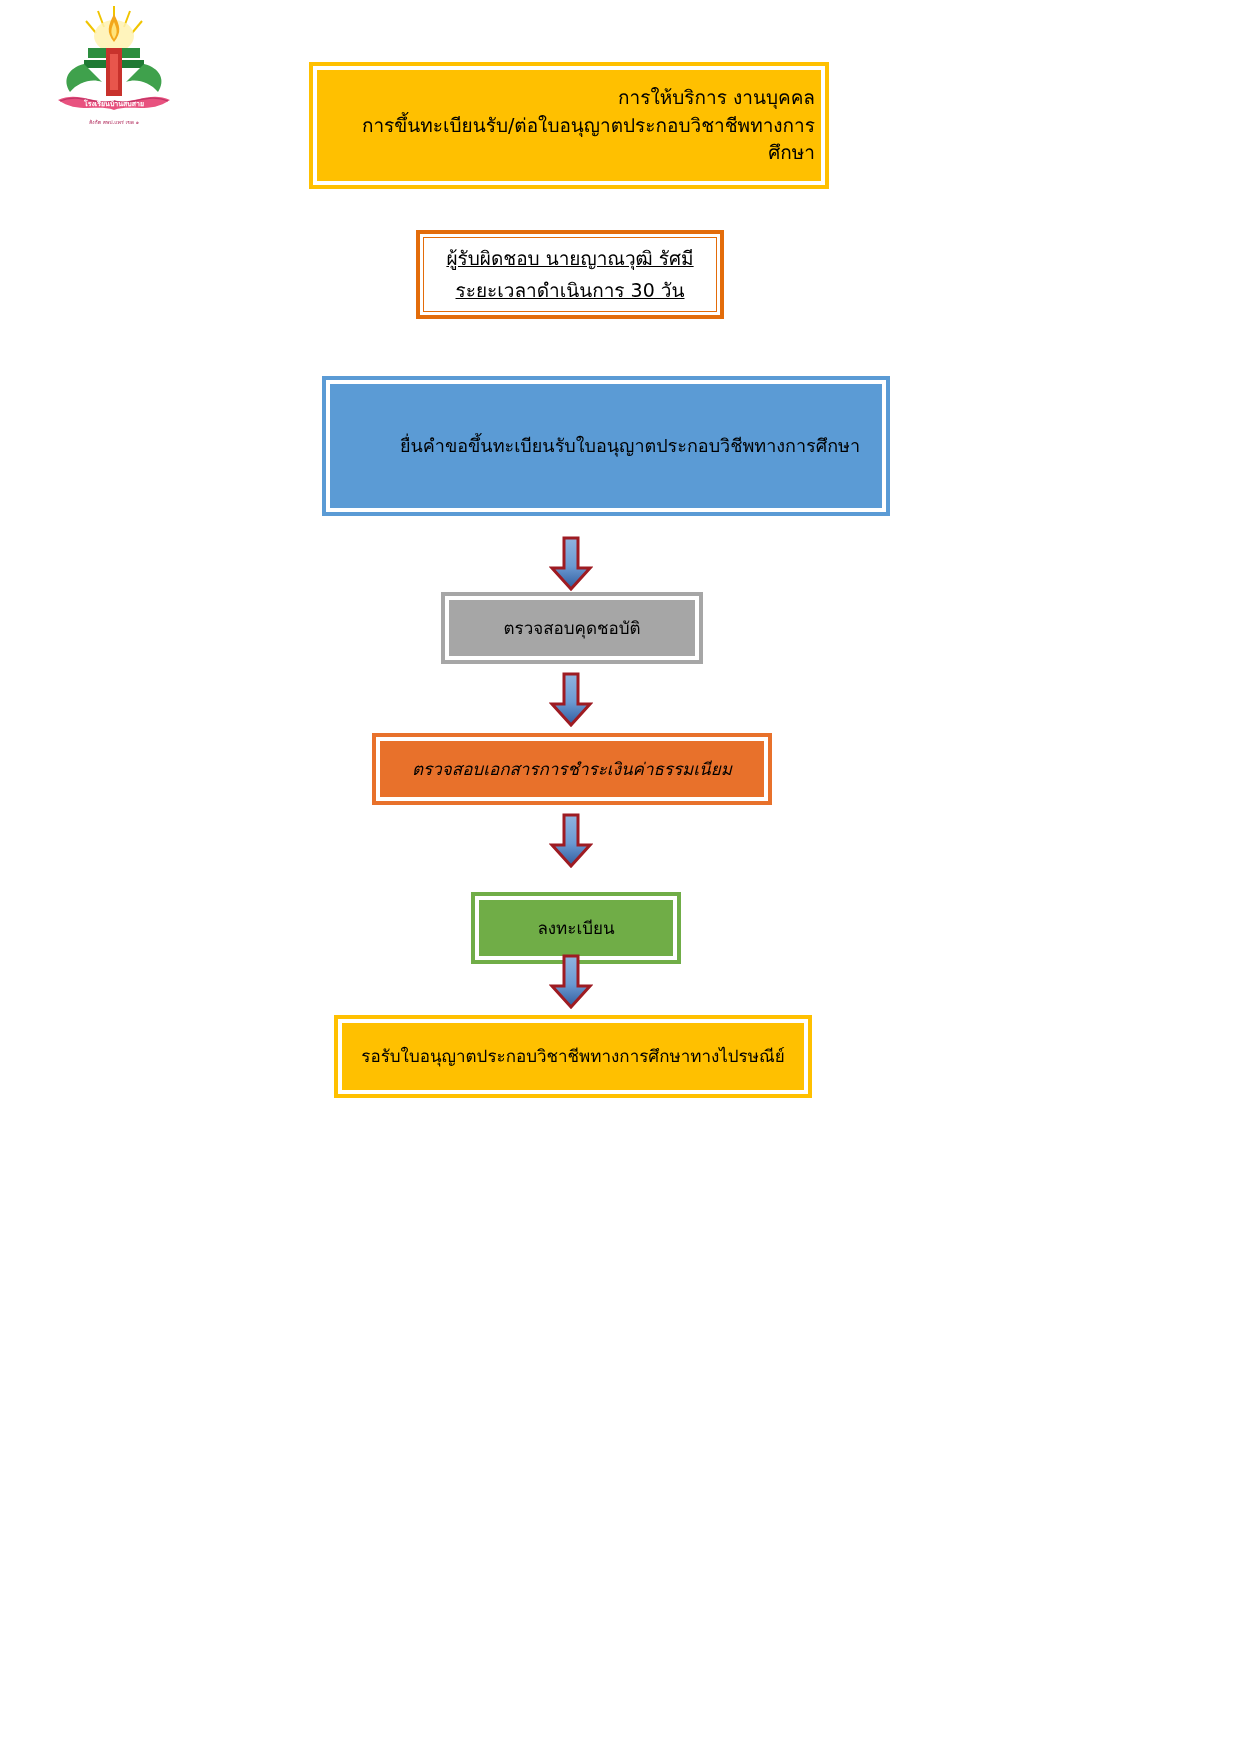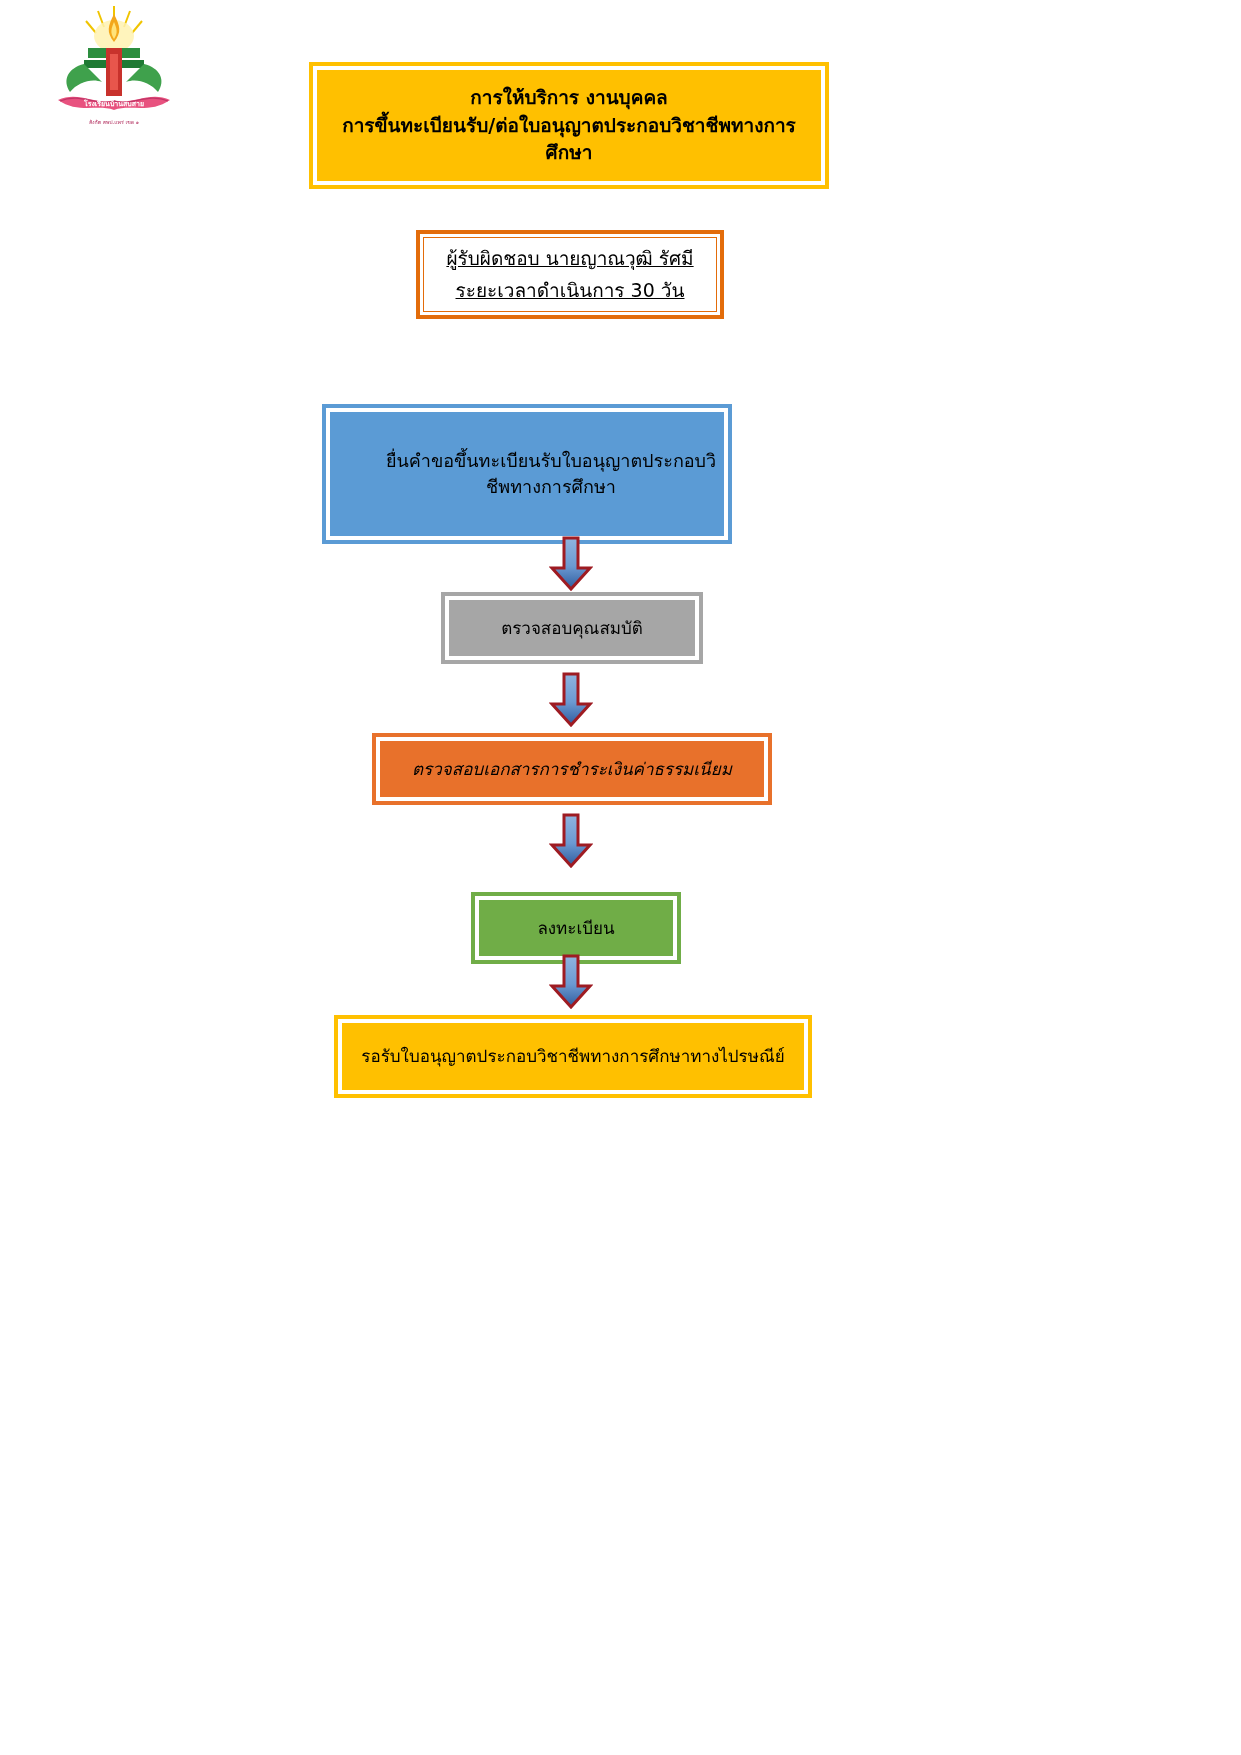--- a/index.html
+++ b/index.html
@@ -54,42 +54,43 @@
   
   #title-box {
     left: 309px; top: 62px;
     width: 520px; height: 127px;
     background: #FFC000;
     border: 4px solid #FFC000;
     box-shadow: inset 0 0 0 4px #FFFFFF;
   }
   #title-box .label {
     font-size: 19px;
-    font-weight: bold;
+    font-weight: normal;
+    text-align: right;
   }
 
   
   #owner-box {
     left: 416px; top: 230px;
     width: 308px; height: 89px;
     background: #FFFFFF;
     border: 4px solid #E36C0A;
     box-shadow: inset 0 0 0 3px #FFFFFF, inset 0 0 0 4px #E36C0A;
   }
   #owner-box .label {
     font-size: 19px;
     font-weight: normal;
     line-height: 1.65;
     text-decoration: underline;
   }
 
   
   #step-apply {
-    left: 322px; top: 404px;
-    width: 410px; height: 140px;
+    left: 322px; top: 376px;
+    width: 568px; height: 140px;
     background: #5B9BD5;
     border: 4px solid #5B9BD5;
     box-shadow: inset 0 0 0 4px #FFFFFF;
     padding-left: 48px;
   }
   #step-apply .label { font-size: 18px; }
 
   
   #step-verify {
     left: 441px; top: 592px;
@@ -208,21 +209,21 @@
         <stop offset="55%" stop-color="#6C9AD2"></stop>
         <stop offset="100%" stop-color="#2F5C9E"></stop>
       </linearGradient>
     </defs>
     <path d="M15 2 L29 2 L29 32 L41 32 L22 53 L3 32 L15 32 Z" fill="url(#agrad1)" stroke="#9E1B22" stroke-width="3" stroke-linejoin="miter"></path>
   </svg>
 </div>
 
 <div class="flowbox" id="step-verify">
   <div class="inner">
-    <div class="label">ตรวจสอบคุณสมบัติ</div>
+    <div class="label">ตรวจสอบคุดชอบัติ</div>
   </div>
 </div>
 
 <div class="arrow" id="arrow-2">
   <svg viewBox="0 0 44 56" xmlns="http://www.w3.org/2000/svg" aria-hidden="true">
     <defs>
       <linearGradient id="agrad2" x1="0" y1="0" x2="0" y2="1">
         <stop offset="0%" stop-color="#8FB3DE"></stop>
         <stop offset="55%" stop-color="#6C9AD2"></stop>
         <stop offset="100%" stop-color="#2F5C9E"></stop>

